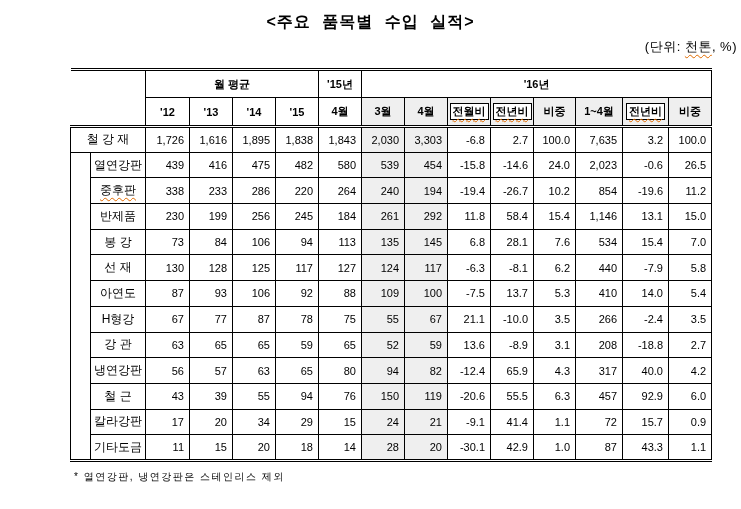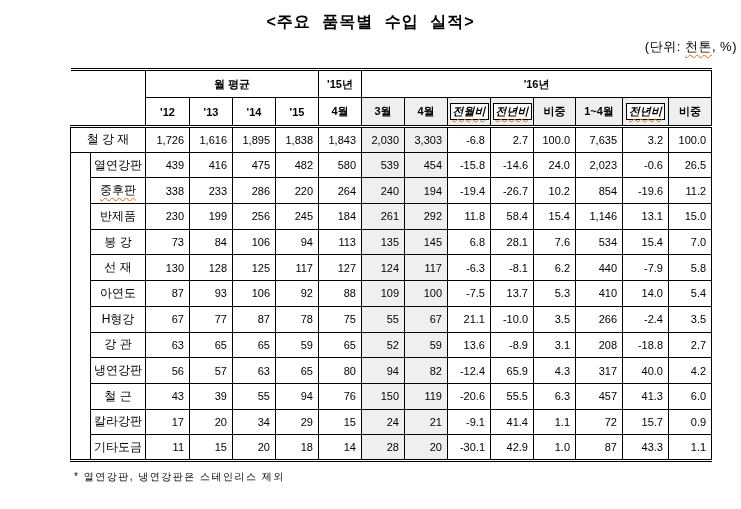--- a/index.html
+++ b/index.html
@@ -32,21 +32,21 @@
   .tbl th.corner{border-left:hidden;border-bottom:3px double #000;}
   .tbl thead th.shade-h{background:var(--shade,#efefef);}
   col.shade{background:var(--shade,#efefef);}
   .tbl tbody tr{height:25.7px;}
   .tbl tbody tr:last-child td{border-bottom:3px double #000;margin-left:13px;}
   td.indent{border-top:none;border-bottom:none;}
   td.rowlabel{text-align:center;font-size:12px;}
   td.num{text-align:right;padding-right:5px;font-size:11px;}
   .boxed{
     display:inline-block;border:1px solid #000;background:#fff;
-    padding:0 2px;line-height:15px;font-style:italic;
+    padding:0 2px;line-height:15px;
   }
   .footnote{
     position:absolute;left:74px;top:470px;font-size:10px;letter-spacing:1.5px;
   }
 </style>
 </head>
 <body>
 
 <div class="page">
 
@@ -274,21 +274,21 @@
           <td class="num">39</td>
           <td class="num">55</td>
           <td class="num">94</td>
           <td class="num">76</td>
           <td class="num">150</td>
           <td class="num">119</td>
           <td class="num">-20.6</td>
           <td class="num">55.5</td>
           <td class="num">6.3</td>
           <td class="num">457</td>
-          <td class="num">41.3</td>
+          <td class="num">92.9</td>
           <td class="num">6.0</td>
         </tr>
         <tr>
           <td class="indent"></td>
           <td class="rowlabel">칼라강판</td>
           <td class="num">17</td>
           <td class="num">20</td>
           <td class="num">34</td>
           <td class="num">29</td>
           <td class="num">15</td>

